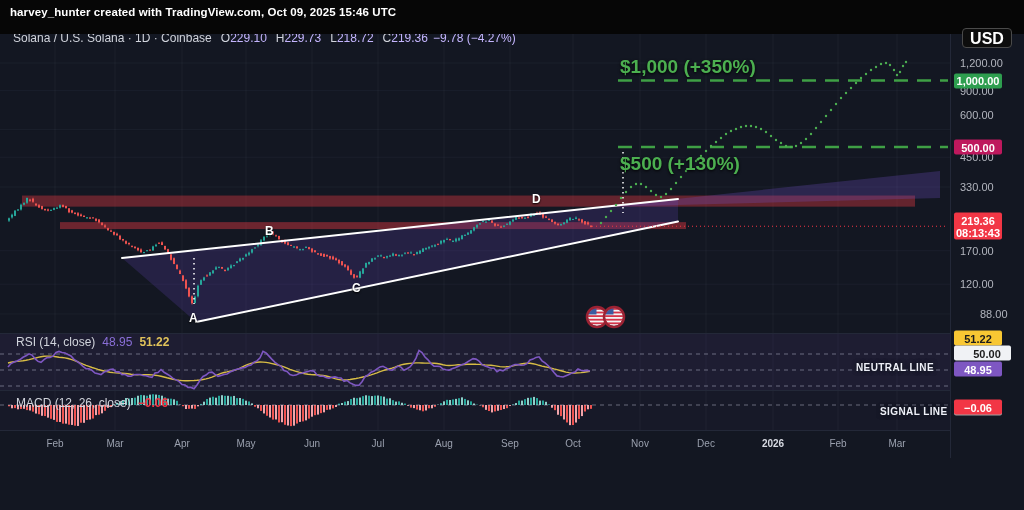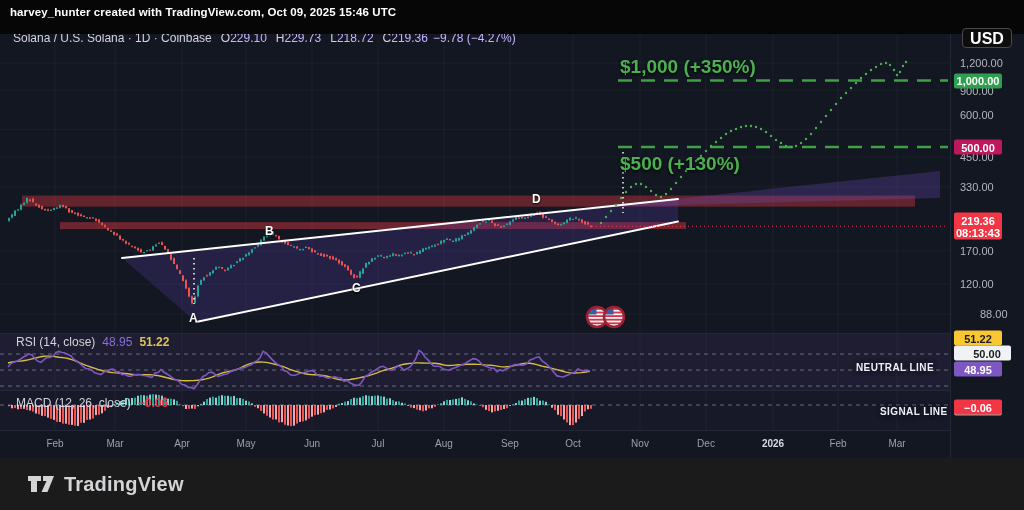--- a/index.html
+++ b/index.html
@@ -826,20 +826,13 @@
       <div class="month" style="left: 444px;">Aug</div>
       <div class="month" style="left: 510px;">Sep</div>
       <div class="month" style="left: 573px;">Oct</div>
       <div class="month" style="left: 640px;">Nov</div>
       <div class="month" style="left: 706px;">Dec</div>
       <div class="month em" style="left: 773px;">2026</div>
       <div class="month" style="left: 838px;">Feb</div>
       <div class="month" style="left: 897px;">Mar</div>
     </div>
 
-  <div class="footer">
-    <svg width="28" height="22" viewBox="0 0 28 22">
-      <path d="M1 3 H14 V8 H10 V19 H4 V8 H1 Z" fill="#d3d4d6"></path>
-      <path d="M16 3 H27 L20.5 19 H14.5 L19.5 8 H16 Z" fill="#d3d4d6"></path>
-    </svg>
-    <span class="brand">TradingView</span>
-  </div>
 </div>
 
 </body></html>

